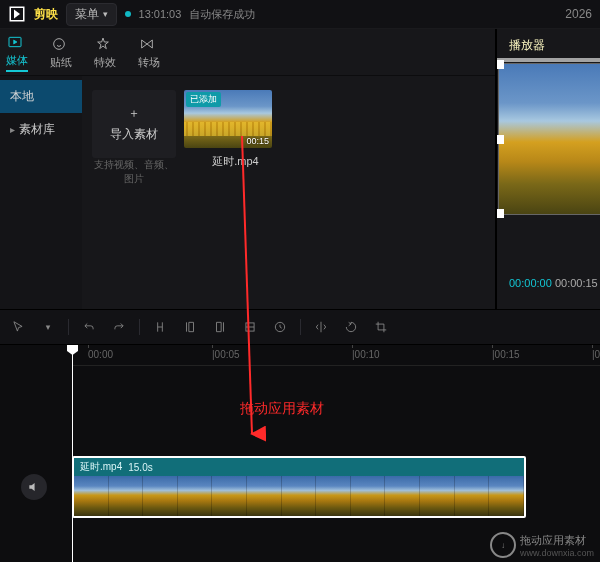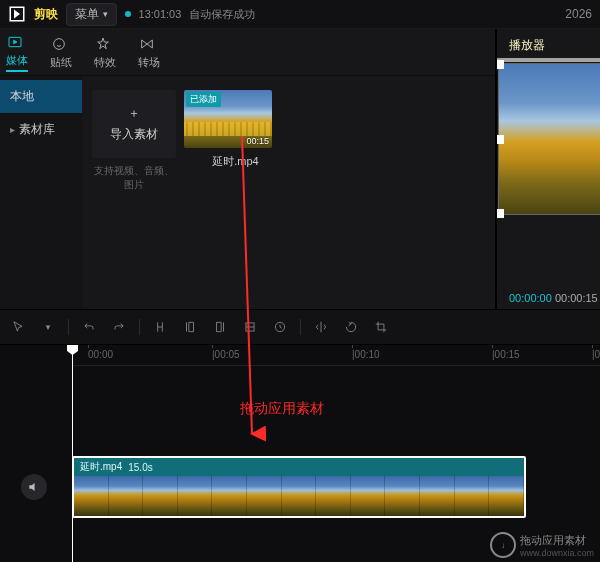--- a/index.html
+++ b/index.html
@@ -23,33 +23,33 @@
 .tool-label{font-size:11px}
 .media-body{display:flex;flex:1}
 .sidebar{width:82px;background:#141417;padding-top:4px}
 .side-item{padding:8px 10px;color:#c8c8c8;cursor:pointer;display:flex;align-items:center;gap:4px}
 .side-item.active{background:#0c4a6e;color:#d6d6d6}
 .side-caret{font-size:10px;color:#888}
 .media-area{flex:1;padding:14px 10px;display:flex;gap:8px;align-items:flex-start}
 .import-card{width:84px;height:68px;background:#1e1e22;border-radius:3px;display:flex;flex-direction:column;align-items:center;justify-content:center;gap:4px;cursor:pointer}
 .import-plus{color:#ccc}
 .import-lbl{font-size:12px;color:#ccc}
-.import-hint{font-size:10px;color:#666;margin-top:6px;text-align:center;width:84px}
+.import-hint{font-size:10px;color:#666;text-align:center;width:84px}
 .clip-card{width:103px;cursor:pointer}
 .clip-thumb{width:88px;height:58px;border-radius:2px;position:relative;overflow:hidden;background:linear-gradient(to bottom,#4a7ab8 0%,#6b96c8 28%,#a8c8e0 40%,#d4a020 55%,#b88818 65%,#7a6818 80%,#4a4412 100%)}
 .clip-thumb::after{content:"";position:absolute;top:32px;left:0;right:0;height:14px;background:repeating-linear-gradient(90deg,#e8c030 0 2px,#c89818 2px 4px,#e8c030 4px 6px);opacity:.7}
 .clip-badge{position:absolute;top:2px;left:2px;background:#0f9aa8;color:#fff;font-size:9px;padding:1px 4px;border-radius:2px}
 .clip-dur{position:absolute;bottom:2px;right:3px;font-size:9px;color:#fff;text-shadow:0 0 2px #000}
 .clip-name{font-size:11px;color:#ccc;margin-top:6px;display:block;text-align:center}
 .preview-title{padding:8px 12px 4px;color:#fef9c3;font-size:12px;border-bottom:4px solid #a3a3a3}
 .preview-box{position:absolute;top:34px;right:-20px;width:120px;height:150px;border:1px solid #666}
 .preview-box .corner{position:absolute;width:7px;height:7px;border:1px solid #fff;background:#fff}
 .c-tl{top:-4px;left:-4px}.c-bl{bottom:-4px;left:-4px}.c-ml{top:50%;left:-4px;margin-top:-4px}
 .preview-img{width:100%;height:100%;background:linear-gradient(to bottom,#4a7ab8 0%,#6b96c8 26%,#a8c8e0 38%,#d4a020 52%,#b88818 65%,#7a6818 80%,#4a4412 100%)}
-.preview-time{position:absolute;bottom:5px;left:12px;font-size:11px}
+.preview-time{position:absolute;bottom:20px;left:12px;font-size:11px}
 .preview-cur{color:#13c4d2}
 .preview-tot{color:#aaa}
 .timeline-bar{height:34px;background:#121215;display:flex;align-items:center;padding:0 8px;gap:10px;border-top:1px solid #000;border-bottom:1px solid #000}
 .tl-tool{width:20px;height:20px;display:flex;align-items:center;justify-content:center;cursor:pointer;color:#888}
 .tl-tool svg{width:14px;height:14px;fill:none;stroke:currentColor;stroke-width:1.5}
 .tl-sep{width:1px;height:16px;background:#2a2a30}
 .timeline{background:#0d0d0f;position:relative;height:218px}
 .ruler{height:20px;border-bottom:1px solid #222;position:relative;margin-left:72px}
 .tick{position:absolute;top:4px;font-size:10px;color:#666}
 .tick::before{content:"";position:absolute;left:0;top:-4px;width:1px;height:3px;background:#444}

